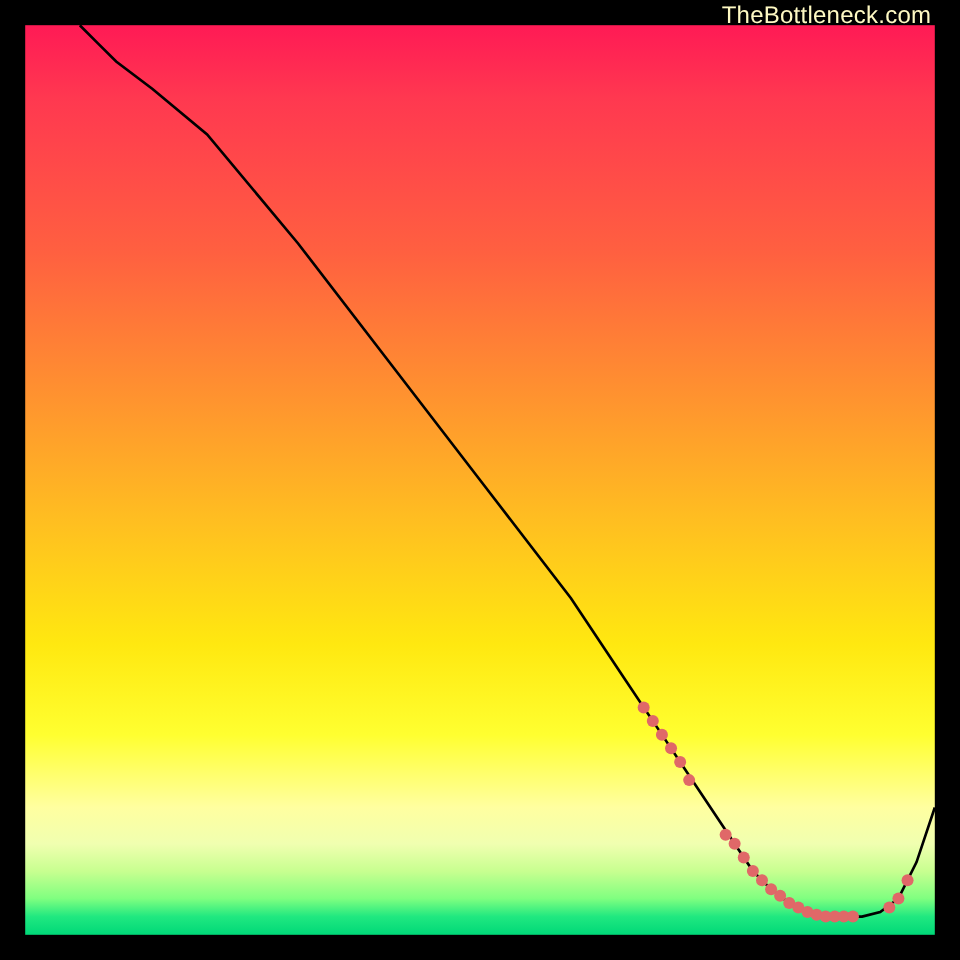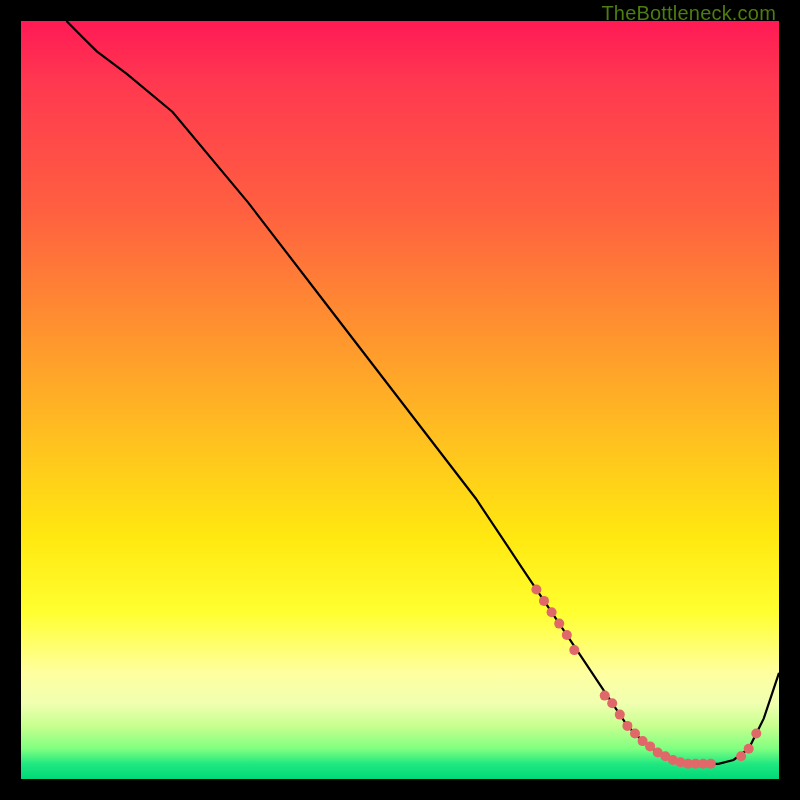--- a/index.html
+++ b/index.html
@@ -38,21 +38,21 @@
       #c8ff90 93%,
       #80ff80 96%,
       #20e880 98%,
       #00d878 100%
     );
   }
   .watermark {
     position: absolute;
     top: 2px;
     right: 24px;
-    color: #4d7c0f;
+    color: #fef9c3;
     font-size: 20px;
     letter-spacing: 0.2px;
     user-select: none;
   }
   svg.curve {
     position: absolute;
     left: 0;
     top: 0;
     width: 758px;
     height: 758px;

